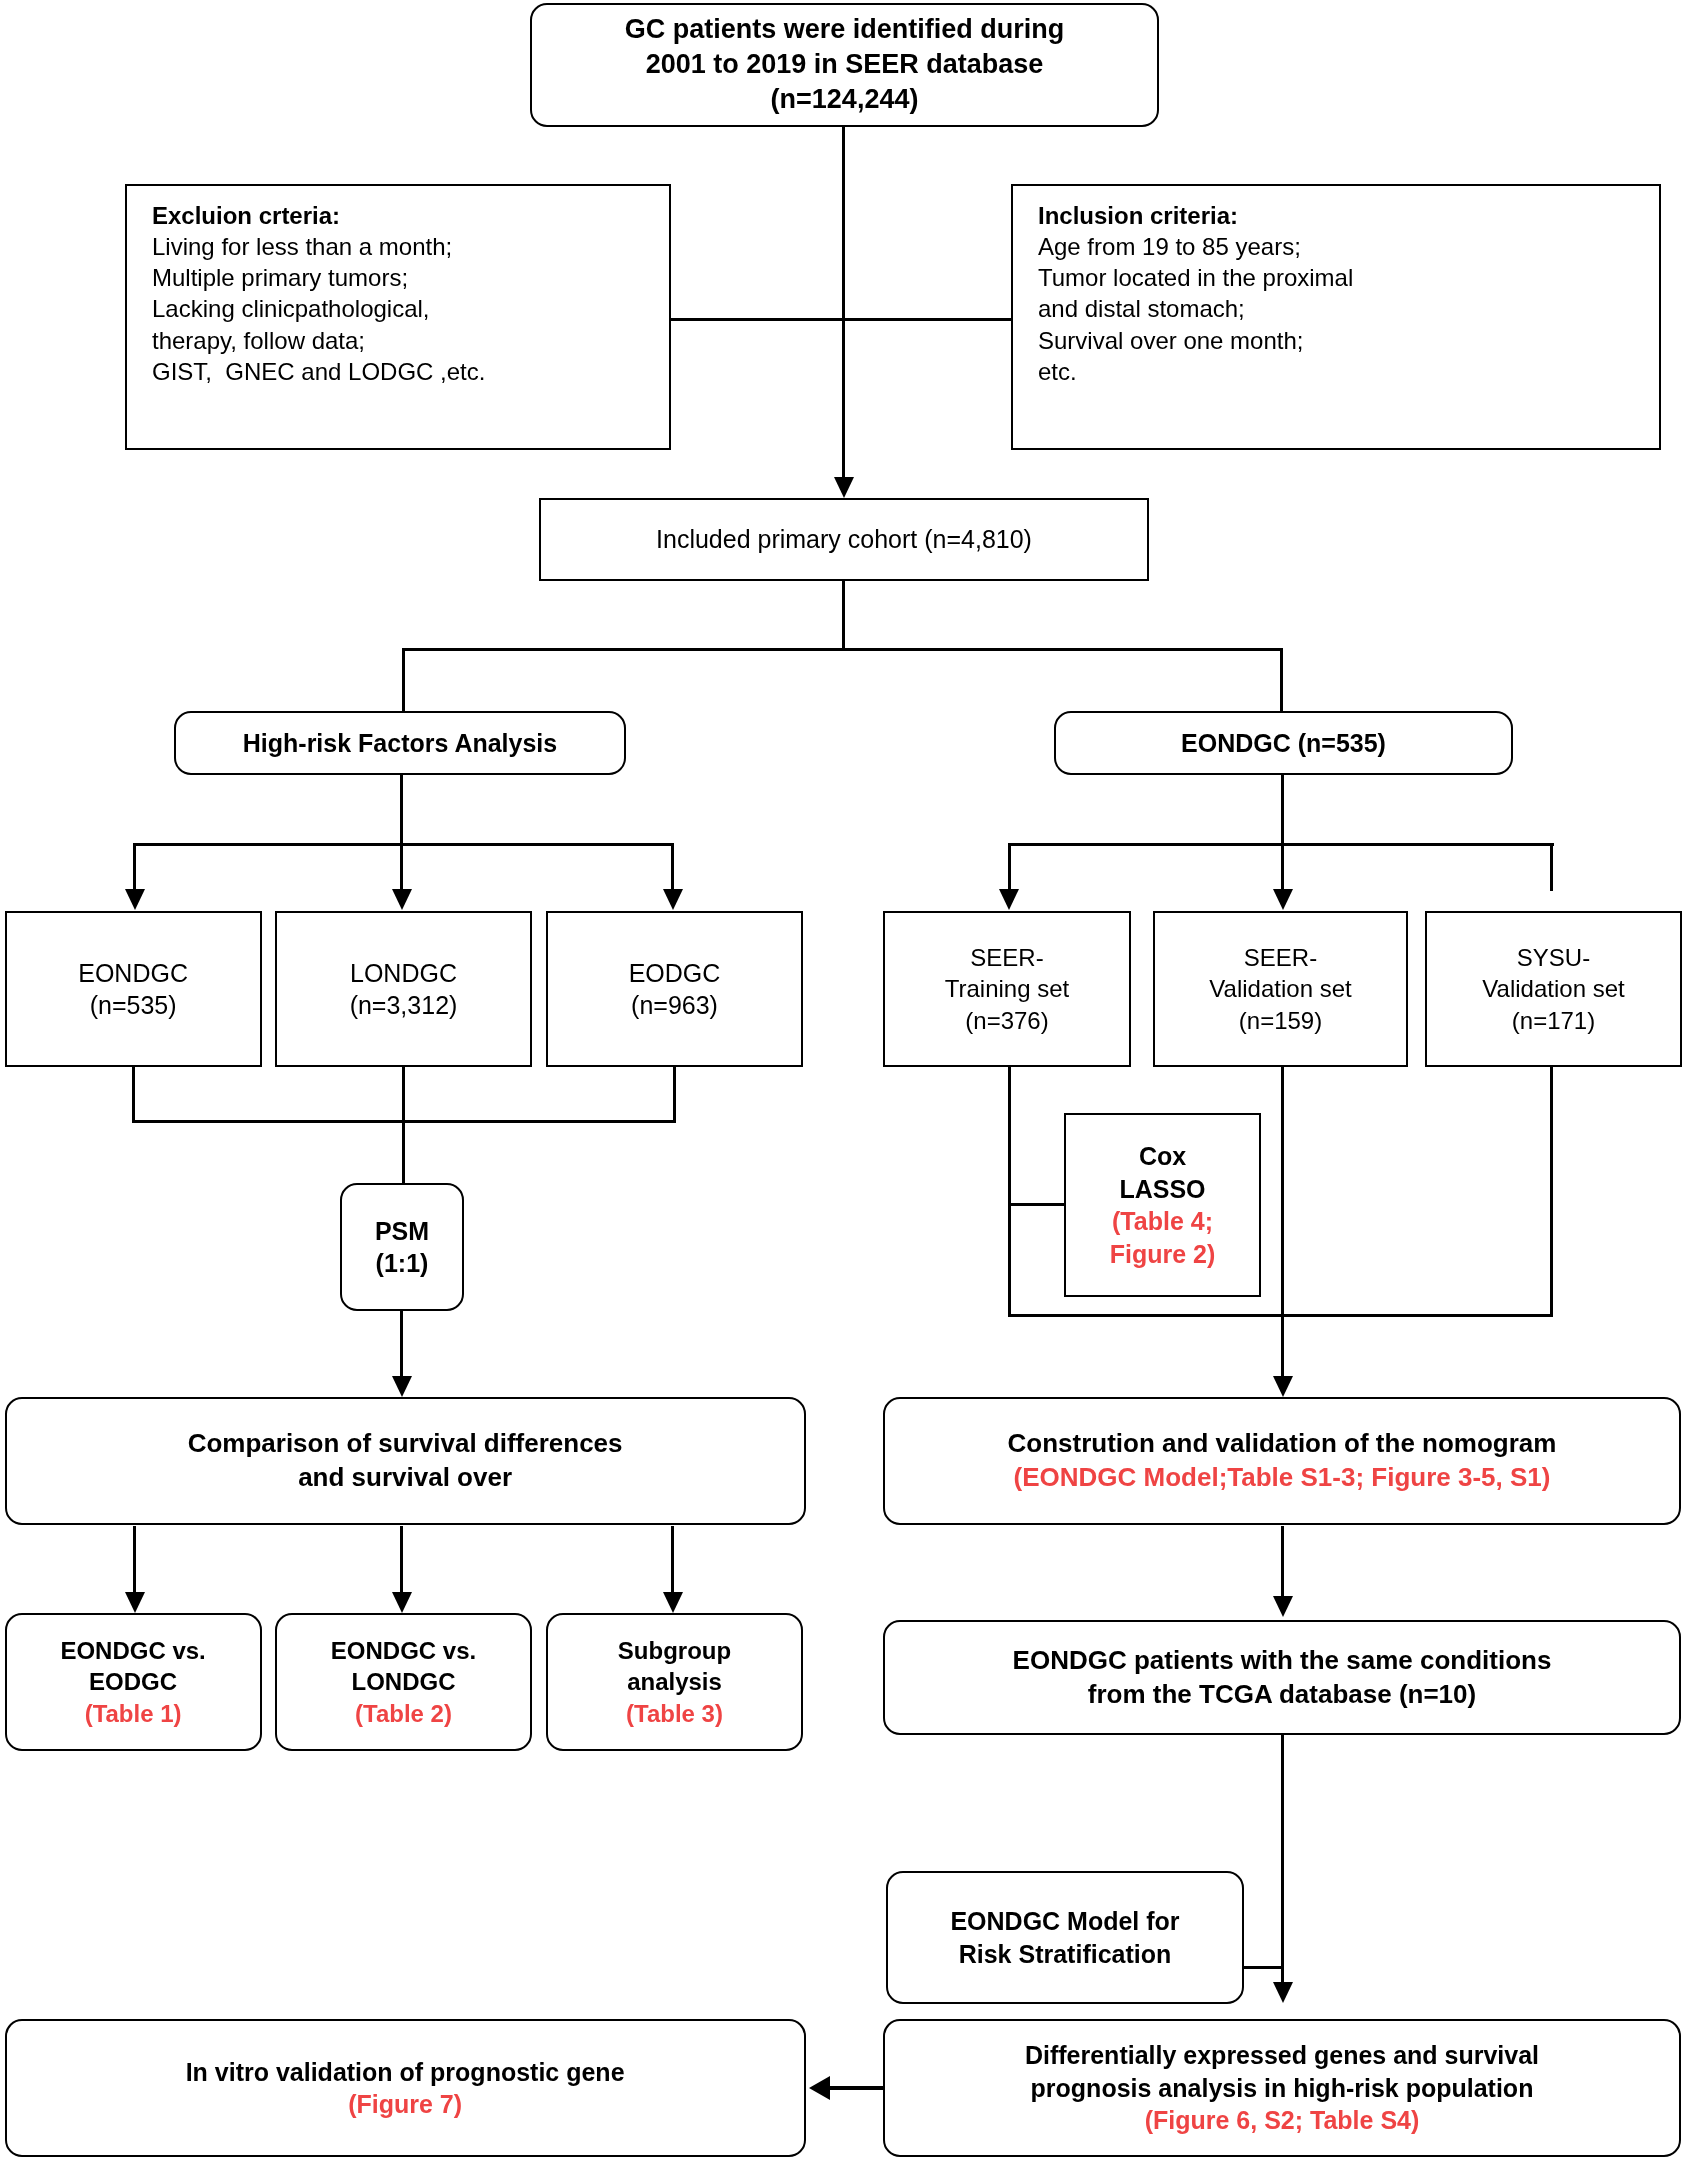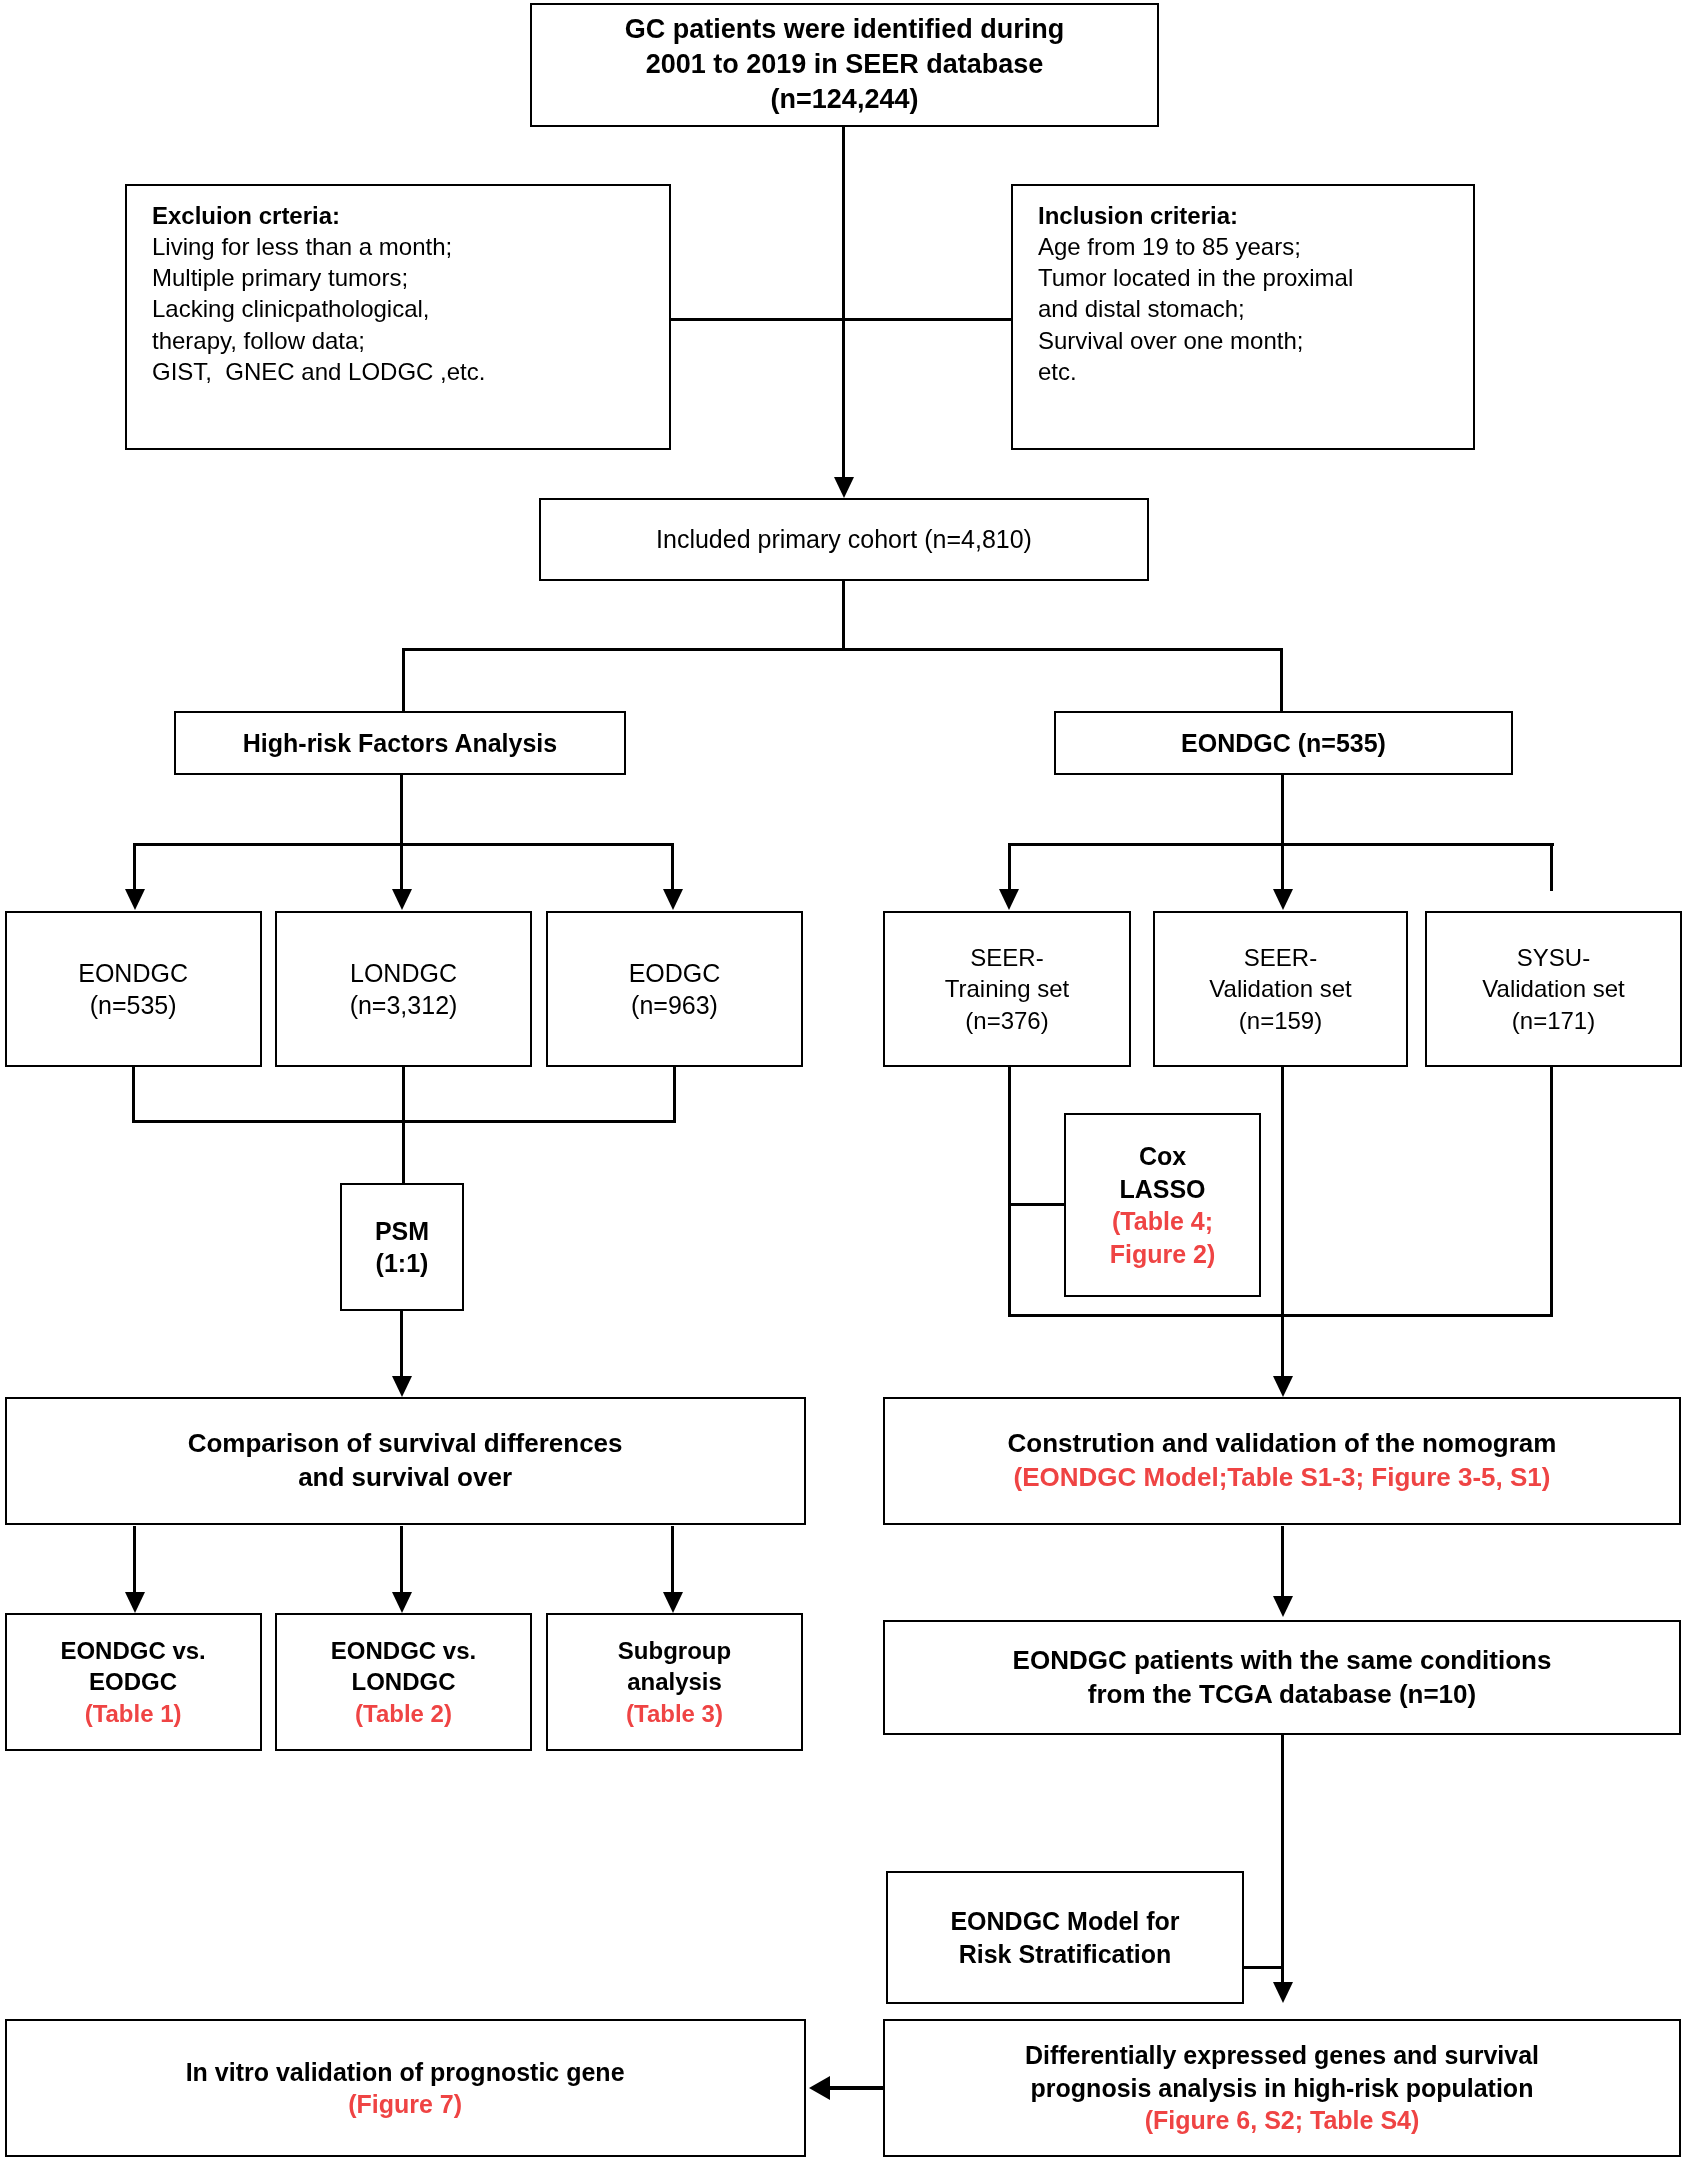--- a/index.html
+++ b/index.html
@@ -5,21 +5,21 @@
   html,body{margin:0;padding:0;background:#fff;}
   body{font-family:"Liberation Sans",sans-serif;}
   #stage{position:relative;width:1699px;height:2161px;background:#fff;overflow:hidden;}
 
   
   .box{position:absolute;box-sizing:border-box;background:#fff;border:2.8px solid #000;
        display:flex;flex-direction:column;align-items:center;justify-content:center;
        text-align:center;color:#000;line-height:1.30;}
   .box.thin{border-width:2.3px;}
   .box.left{align-items:flex-start;text-align:left;}
-  .bold{font-weight:bold;}
+  .bold{font-weight:bold;border-radius:17px;}
   .red{color:#ef4444;font-weight:bold;}
   .ln{display:block;white-space:pre;}
 
   
   .v{position:absolute;background:#000;width:3.2px;}
   .h{position:absolute;background:#000;height:3.2px;}
   .arrow-d{position:absolute;width:0;height:0;border-left:10px solid transparent;
            border-right:10px solid transparent;border-top:21px solid #000;}
   .arrow-l{position:absolute;width:0;height:0;border-top:12px solid transparent;
            border-bottom:12px solid transparent;border-right:21px solid #000;}
@@ -44,21 +44,21 @@
 
   <div class="box left" style="left:125px;top:184px;width:546px;height:266px;font-size:24px;padding:13.8px 0 0 25px;justify-content:flex-start;">
     <span class="ln bold">Excluion crteria:</span>
     <span class="ln">Living for less than a month;</span>
     <span class="ln">Multiple primary tumors;</span>
     <span class="ln">Lacking clinicpathological,</span>
     <span class="ln">therapy, follow data;</span>
     <span class="ln">GIST,  GNEC and LODGC ,etc.</span>
   </div>
 
-  <div class="box left" style="left:1011px;top:184px;width:464px;height:266px;font-size:24px;padding:13.8px 0 0 25px;justify-content:flex-start;">
+  <div class="box left" style="left:1011px;top:184px;width:650px;height:266px;font-size:24px;padding:13.8px 0 0 25px;justify-content:flex-start;">
     <span class="ln bold">Inclusion criteria:</span>
     <span class="ln">Age from 19 to 85 years;</span>
     <span class="ln">Tumor located in the proximal</span>
     <span class="ln">and distal stomach;</span>
     <span class="ln">Survival over one month;</span>
     <span class="ln">etc.</span>
   </div>
 
   <div class="box" style="left:539px;top:498px;width:610px;height:83px;font-size:25px;">
     <span class="ln">Included primary cohort (n=4,810)</span>

